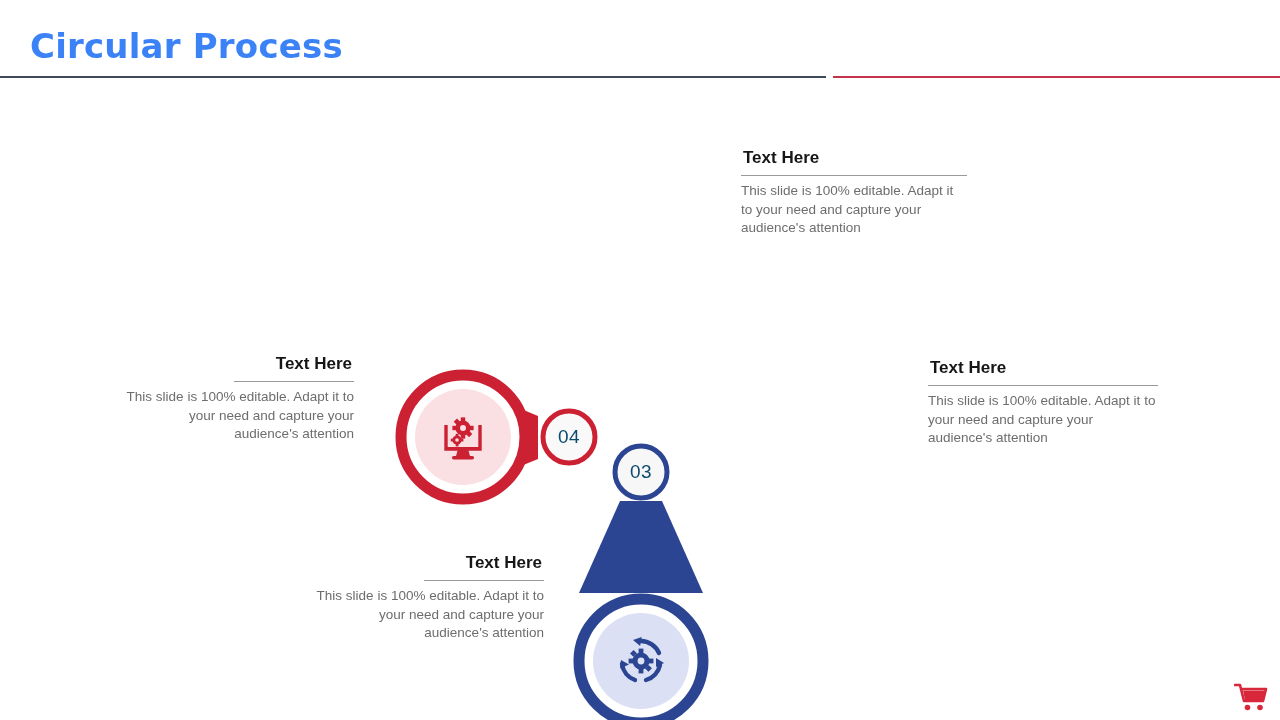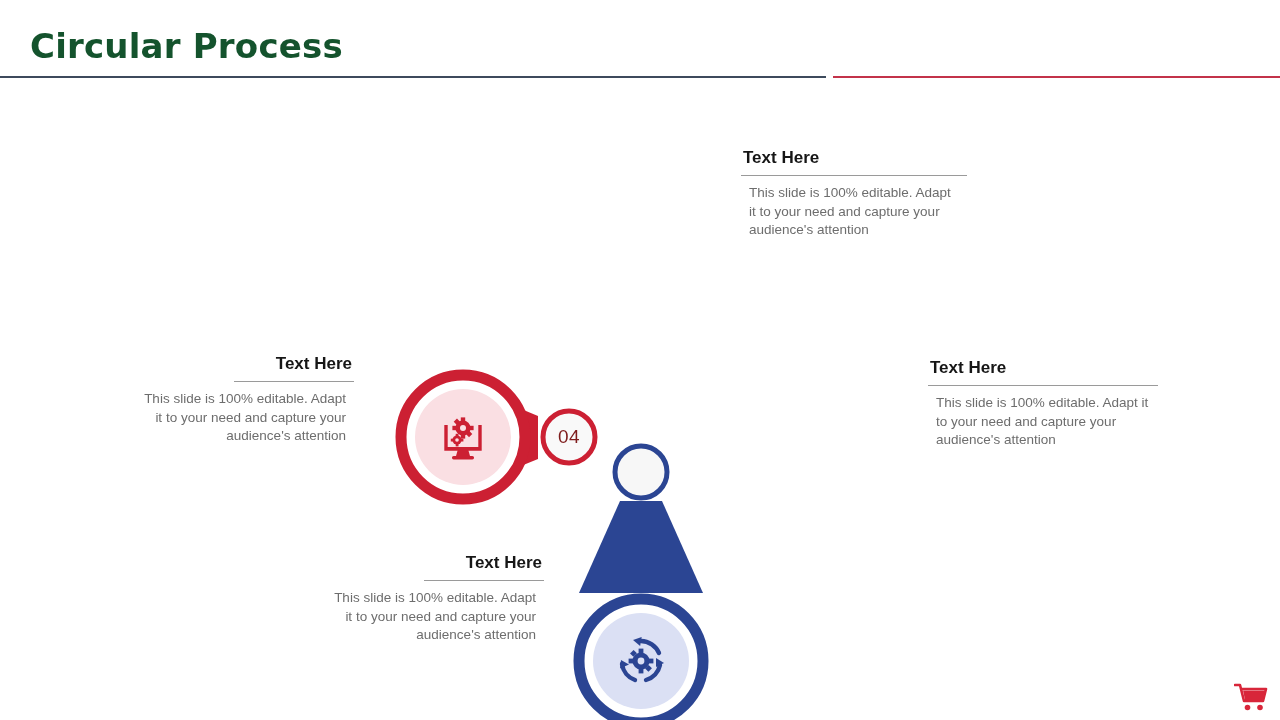--- a/index.html
+++ b/index.html
@@ -8,21 +8,21 @@
     font-family:"Liberation Sans",sans-serif;
     overflow:hidden;position:relative;
   }
   .slide{position:absolute;inset:0;}
 
   
   .title{
     position:absolute;left:30px;top:28px;
     font-family:"DejaVu Sans",sans-serif;
     font-size:34px;font-weight:bold;letter-spacing:.2px;
-    color:#14532d;line-height:1.1;white-space:nowrap;
+    color:#3b82f6;line-height:1.1;white-space:nowrap;
   }
   .rule-dark{
     position:absolute;left:0px;top:76px;width:826px;height:2px;
     background:#3d4a5c;
   }
   .rule-red{
     position:absolute;left:833px;top:76px;width:447px;height:2px;
     background:#c3334a;
   }
 
@@ -31,35 +31,35 @@
 
   .node{position:absolute;}
   .node svg{display:block;overflow:visible;}
 
   .icon-wrap{
     position:absolute;display:flex;align-items:center;justify-content:center;
     pointer-events:none;
   }
   .num{
     position:absolute;display:flex;align-items:center;justify-content:center;
-    font-size:19px;color:#7f1d1d;font-family:"Liberation Sans",sans-serif;
+    font-size:19px;color:#0c4a6e;font-family:"Liberation Sans",sans-serif;
     letter-spacing:.5px;
   }
 
   
   .tblock{position:absolute;width:228px;}
   .tblock h3{
     margin:0 0 3px 0;padding:0 2px 4px 2px;
     font-size:17px;font-weight:bold;color:#161616;
     font-family:"Liberation Sans",sans-serif;
     display:inline-block;
   }
   .tblock .hl{height:1px;background:#9a9a9a;margin-bottom:6px;}
   .tblock p{
-    margin:8px;font-size:13.5px;line-height:1.38;color:#6d6d6d;
+    margin:0;font-size:13.5px;line-height:1.38;color:#6d6d6d;
     font-family:"Liberation Sans",sans-serif;
   }
   .ta-left{text-align:left;}
   .ta-right{text-align:right;}
 
   .cart{position:absolute;right:12px;bottom:8px;width:34px;height:30px;}
 </style>
 </head>
 <body>
 
@@ -88,20 +88,21 @@
     <div class="node" style="left:546px;top:353px;">
       <svg width="190" height="310" viewBox="0 0 190 310">
 
         <path d="M 74 58 L 116 58 L 157 150 L 33 150 Z" fill="#2b4593"></path>
 
         <circle cx="95" cy="29" r="26" fill="#f7f7f7" stroke="#2b4593" stroke-width="5"></circle>
 
         <circle cx="95" cy="218" r="62" fill="#ffffff" stroke="#2b4593" stroke-width="11"></circle>
         <circle cx="95" cy="218" r="48" fill="#dbe0f4"></circle>
       </svg>
+      <div class="num" style="left:0;top:3px;width:190px;height:52px;">03</div>
       <div class="icon-wrap" style="left:0;top:192px;width:190px;height:52px;">
         <svg width="52" height="52" viewBox="0 0 52 52">
           <path d="M26 6 A20 20 0 0 1 44 18" fill="none" stroke="#2b4593" stroke-width="4.4" stroke-linecap="round"></path>
           <path d="M26 2 l0 9 l-8 -4.5 Z" fill="#2b4593" transform="rotate(10 26 6)"></path>
           <path d="M45 30 A20 20 0 0 1 31 45" fill="none" stroke="#2b4593" stroke-width="4.4" stroke-linecap="round"></path>
           <path d="M49 28 l-8 4 l0 -9 Z" fill="#2b4593"></path>
           <path d="M20 45 A20 20 0 0 1 7 29" fill="none" stroke="#2b4593" stroke-width="4.4" stroke-linecap="round"></path>
           <path d="M6 25 l8 4.5 l-9 4 Z" fill="#2b4593"></path>
           <g fill="#2b4593">
             <circle cx="26" cy="26" r="8.6"></circle>

